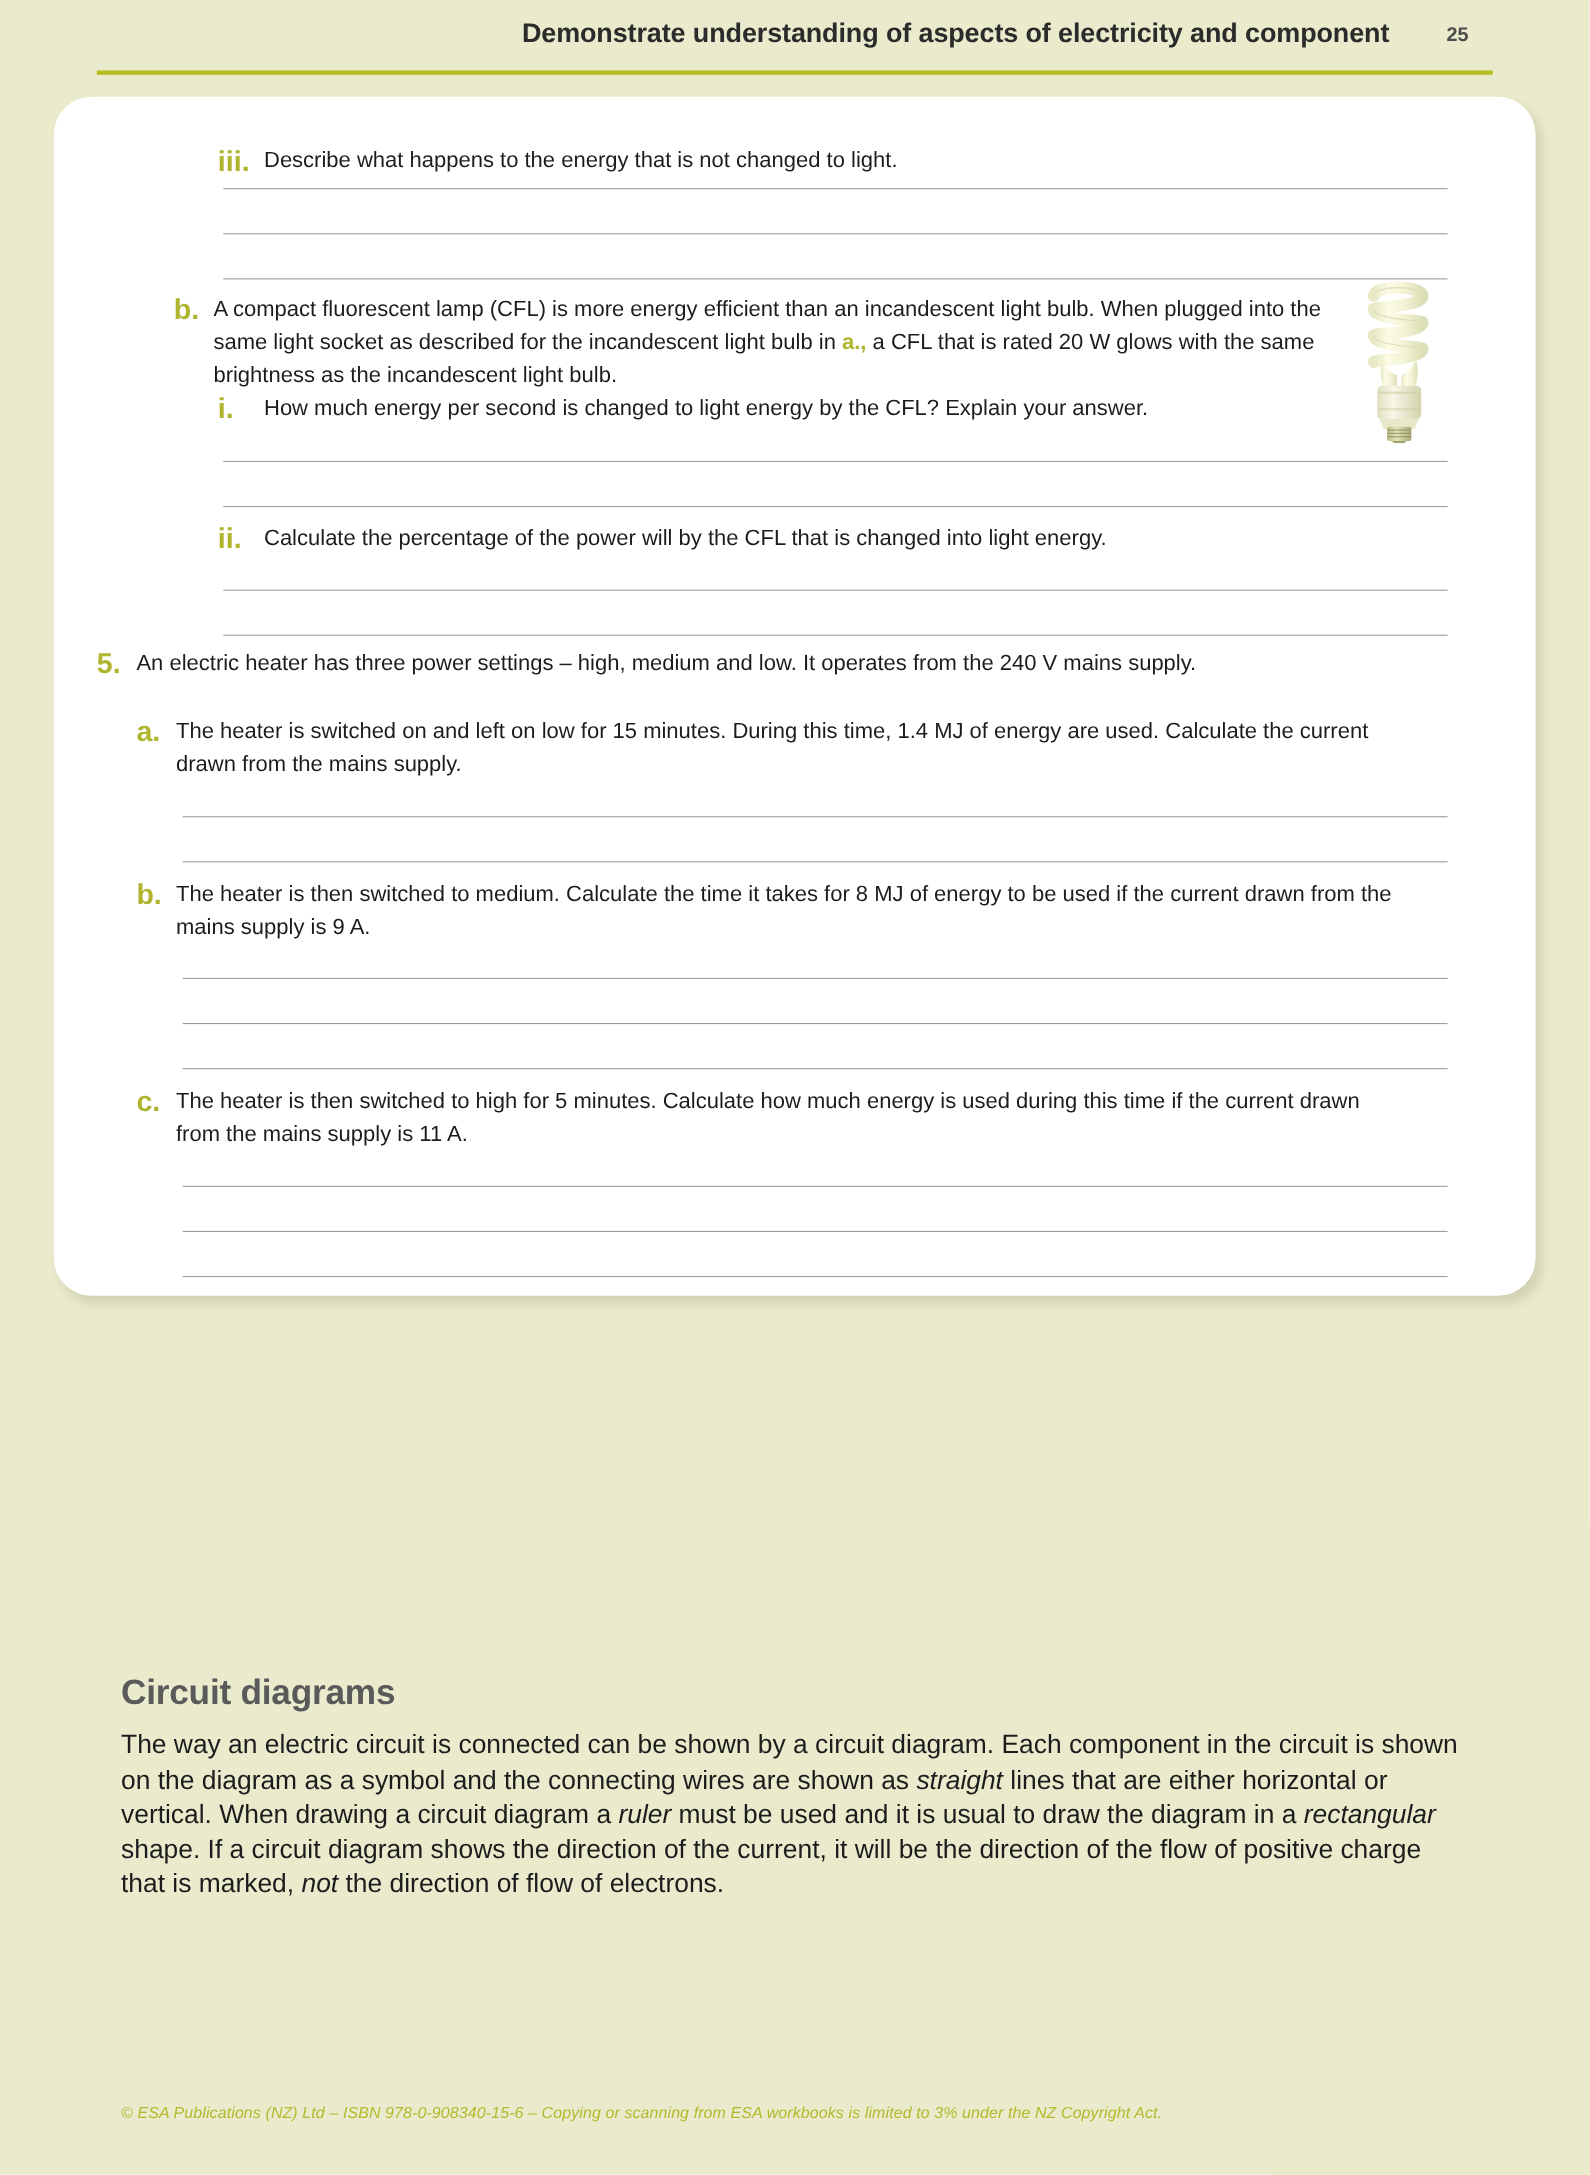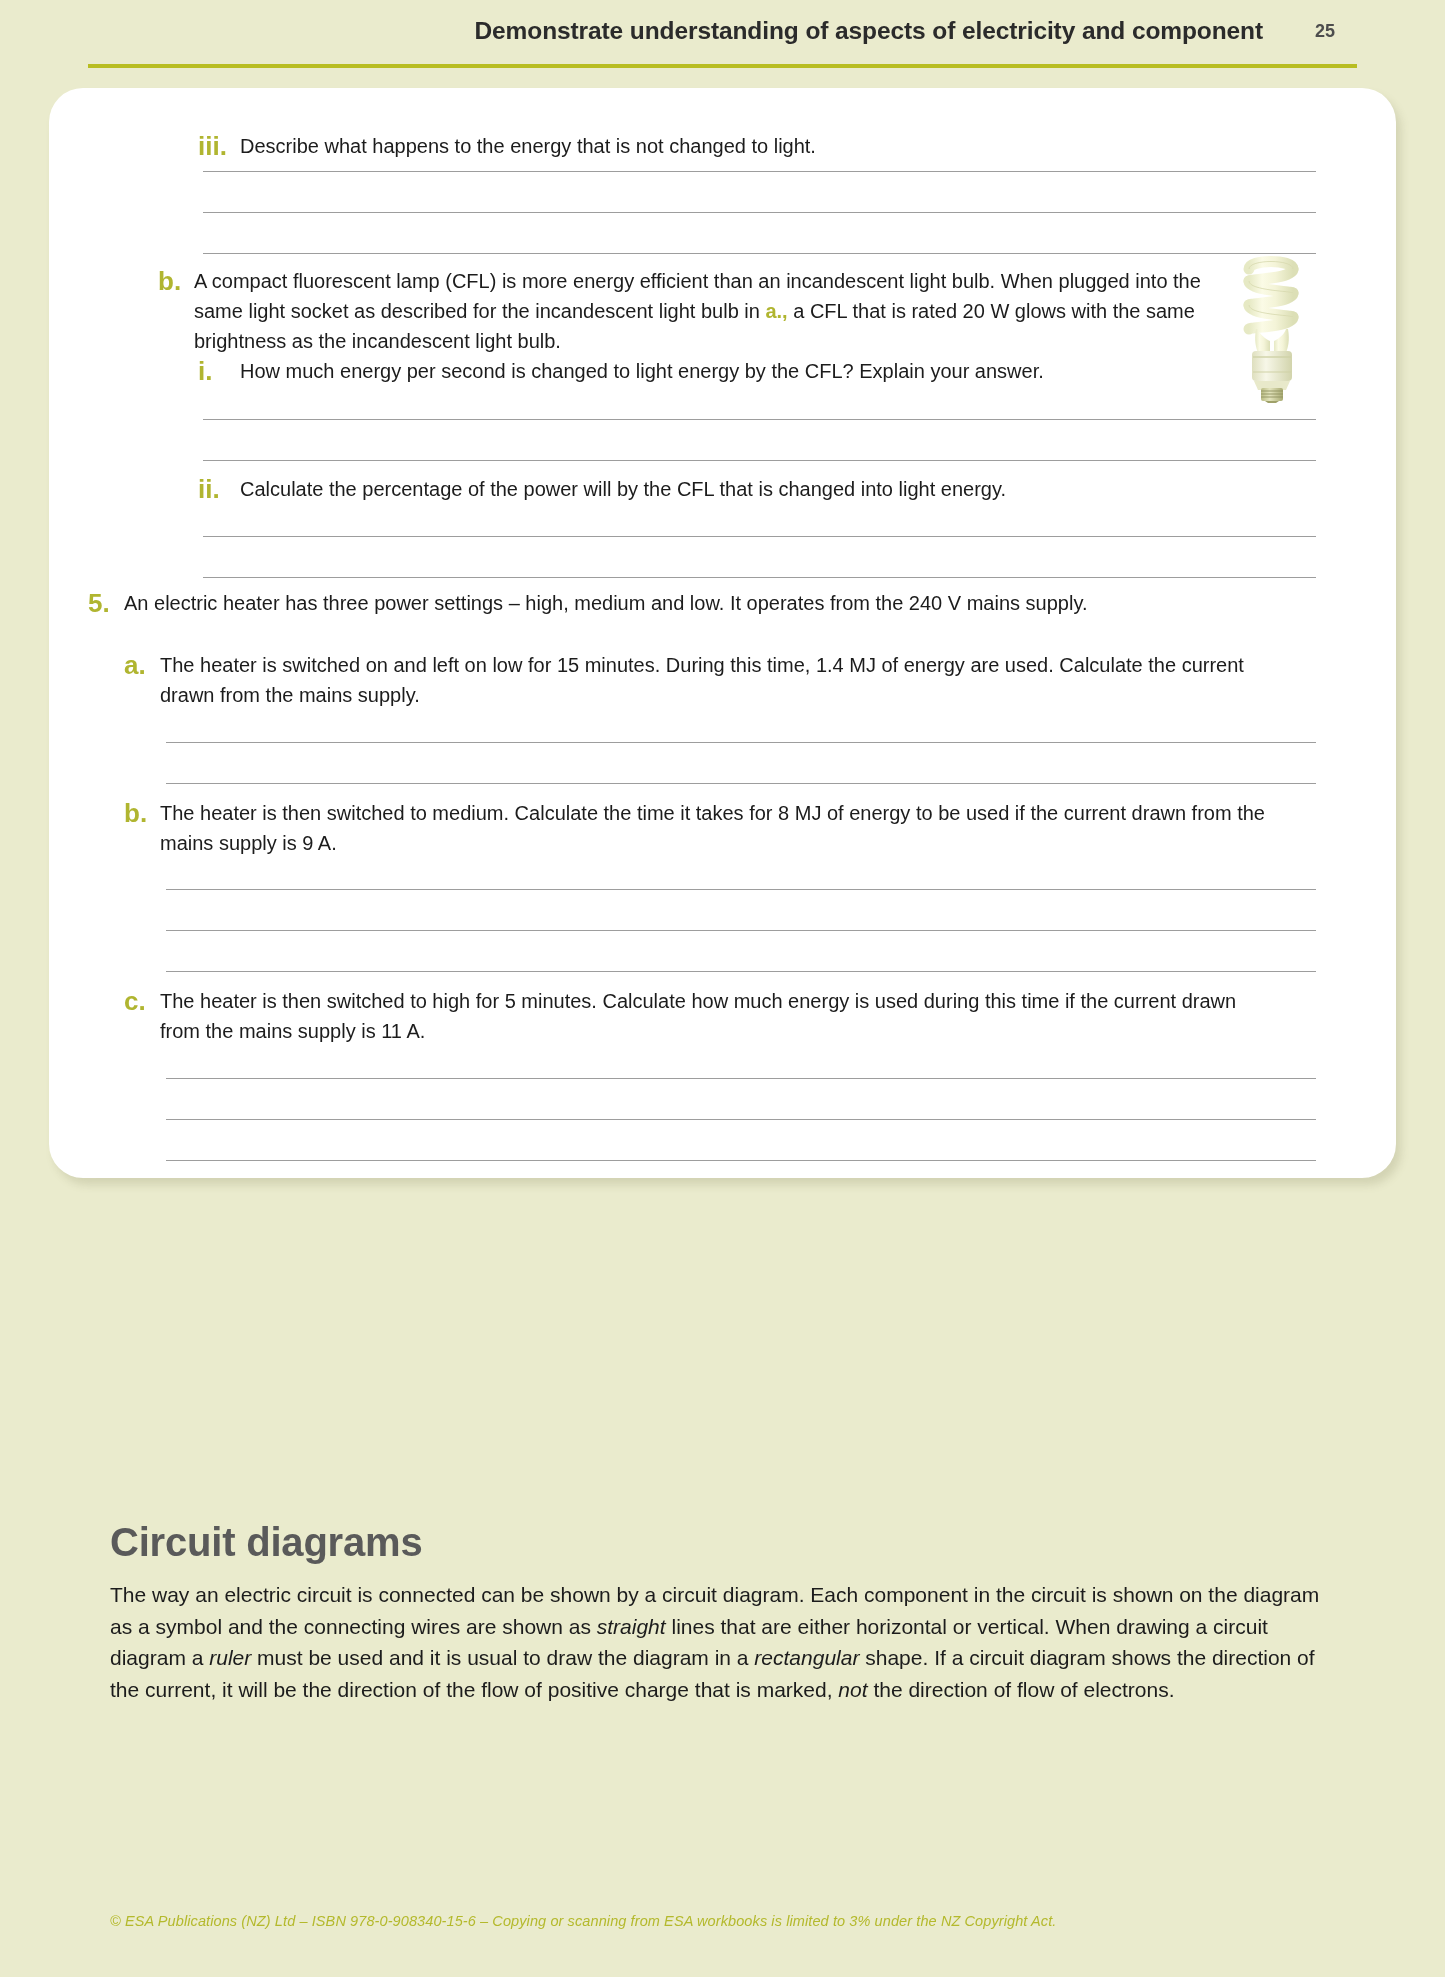--- a/index.html
+++ b/index.html
@@ -127,28 +127,28 @@
     height: 148px;
   }
 
   
   .section {
     position: absolute;
     left: 110px;
     width: 1220px;
   }
   .section-heading {
-    font-size: 40px;
+    font-size: 32px;
     font-weight: bold;
     color: #5a5a5a;
     margin: 0 0 14px 0;
     letter-spacing: -0.2px;
   }
   .section-body {
-    font-size: 21px;
+    font-size: 24px;
     line-height: 31.5px;
     color: #1c1c1c;
     margin: 0;
   }
   .section-body em {
     font-style: italic;
   }
 
   
   .page-footer {

